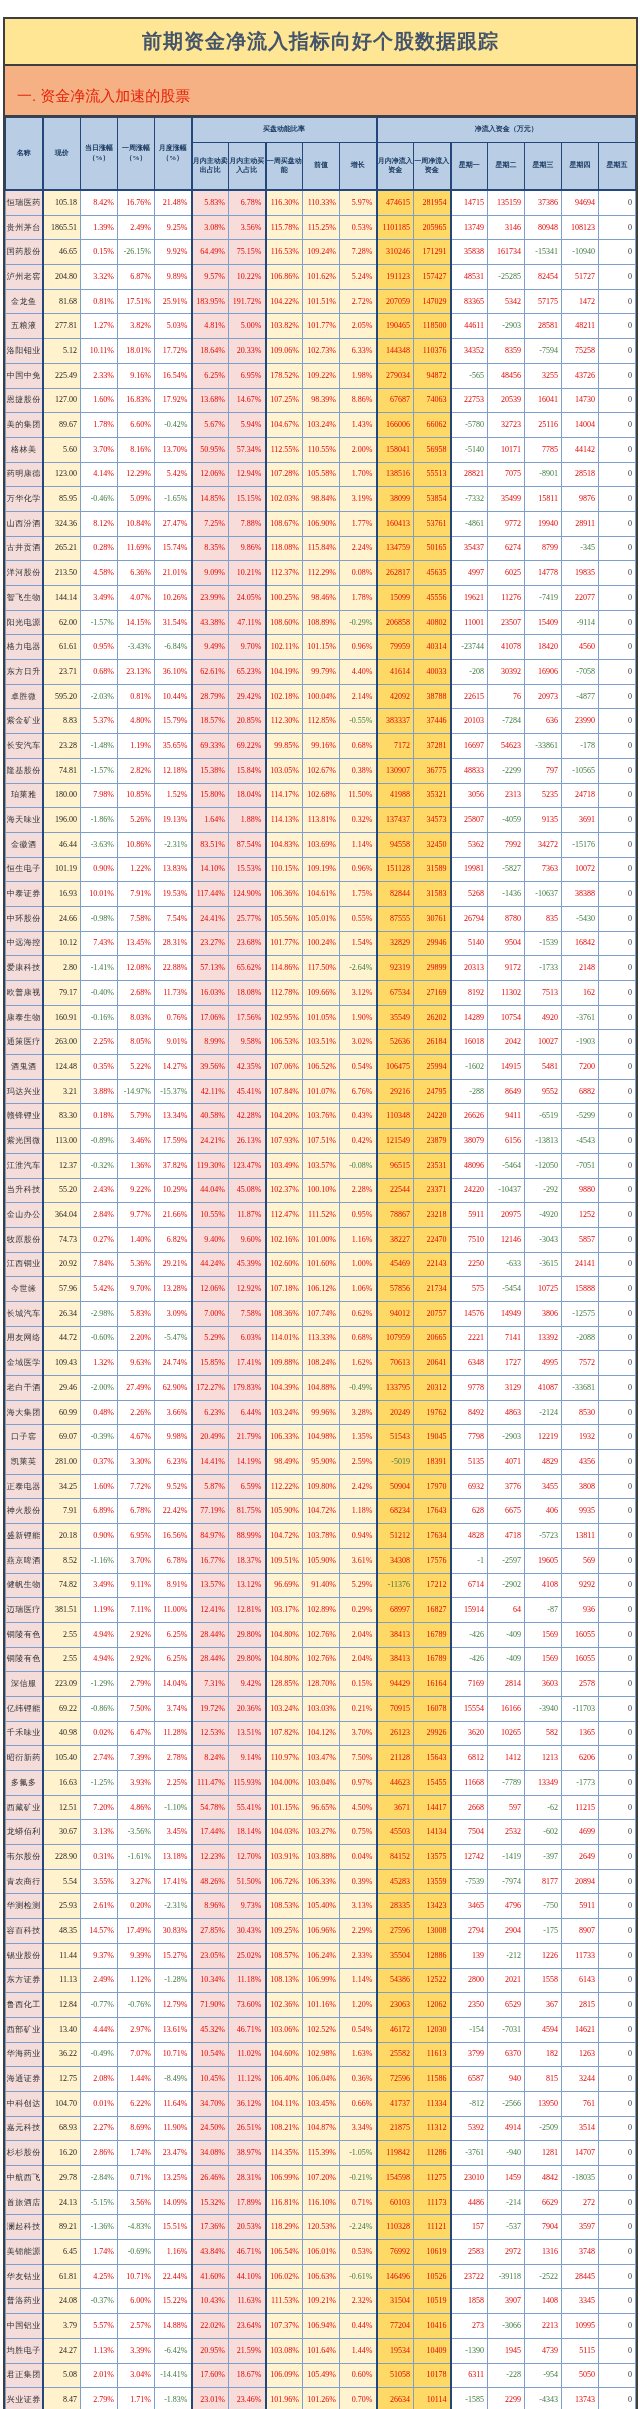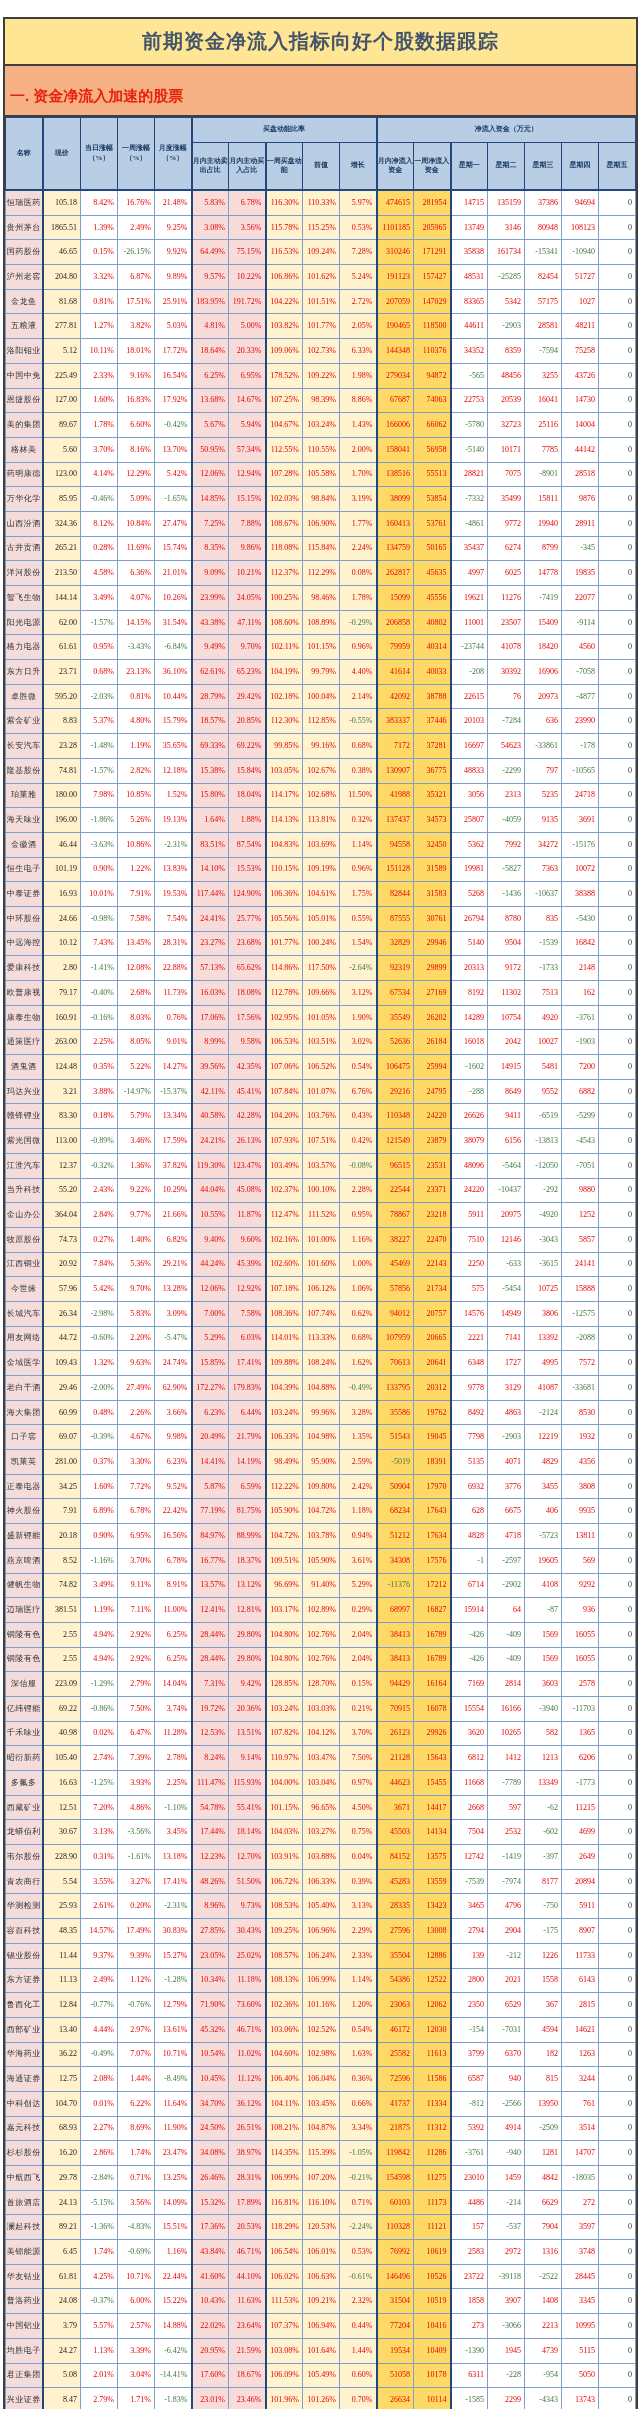--- a/index.html
+++ b/index.html
@@ -2,21 +2,21 @@
 <html style="--title-bg: #FFE694; --title-text: #44546A; --section-bg: #F5B183; --section-text: #E8210A; --header-bg: #B9CDE5; --header-text: #17375E; --name-bg: #F4DCDB; --price-bg: #FFF2CC; --ratio-bg: #F8DCD9; --momentum-bg: #FFF3D0; --inflow-bg: #FFD966; --pos: #E60000; --neg: #3C763D; --grid: #7E9ECC; --grid-dark: #24477B;"><head>
 <meta charset="utf-8">
 <style>
   html,body{margin:0;padding:0;background:#FFFFFF;}
   body{width:640px;font-family:"Liberation Sans", sans-serif;}
   .frame{margin:17px 2px 9px 3px;border:2px solid #3F3F3F;}
   .title-bar{background:var(--title-bg);color:var(--title-text);
     height:45px;line-height:45px;text-align:center;font-size:20px;font-weight:bold;
     border-bottom:2px solid #3F3F3F;letter-spacing:1px;}
   .section-bar{background:var(--section-bg);color:var(--section-text);
-    height:49px;line-height:60px;font-size:15px;font-weight:bold;padding-left:5px;
+    height:49px;line-height:60px;font-size:15px;font-weight:normal;padding-left:12px;
     border-bottom:2px solid #3F3F3F;}
   table{border-collapse:collapse;table-layout:fixed;width:100%;font-family:Liberation Serif, serif;}
   col.c-namecol{width:37px;} col.c-pricecol{width:38px;}
   th{background:var(--header-bg);color:var(--header-text);font-size:7px;font-weight:bold;
     border:1px solid var(--grid-dark);text-align:center;vertical-align:middle;
     word-break:break-all;line-height:1.35;padding:1px 0;}
   thead tr.tier1 th{height:22px;}
   thead tr.tier2 th{height:44px;}
   thead{border-bottom:2px solid var(--grid-dark);}
   td{font-size:8px;height:23.7px;border:1px solid var(--grid);padding:0 3px 0 0;
@@ -171,21 +171,21 @@
           <td class="c-ratio pos">183.95%</td>
           <td class="c-ratio pos sep-r">191.72%</td>
           <td class="c-mom pos">104.22%</td>
           <td class="c-mom pos">101.51%</td>
           <td class="c-mom pos sep-r">2.72%</td>
           <td class="c-inflow pos">207059</td>
           <td class="c-inflow pos sep-r">147029</td>
           <td class="c-day pos">83365</td>
           <td class="c-day pos">5342</td>
           <td class="c-day pos">57175</td>
-          <td class="c-day pos">1027</td>
+          <td class="c-day pos">1472</td>
           <td class="c-day zero">0</td>
         </tr>
         <tr>
           <td class="c-name sep-r">五粮液</td>
           <td class="c-price">277.81</td>
           <td class="c-pct pos">1.27%</td>
           <td class="c-pct pos">3.82%</td>
           <td class="c-pct pos sep-r">5.03%</td>
           <td class="c-ratio pos">4.81%</td>
           <td class="c-ratio pos sep-r">5.00%</td>
@@ -1021,21 +1021,21 @@
           <td class="c-name sep-r">海大集团</td>
           <td class="c-price">60.99</td>
           <td class="c-pct pos">0.48%</td>
           <td class="c-pct pos">2.26%</td>
           <td class="c-pct pos sep-r">3.66%</td>
           <td class="c-ratio pos">6.23%</td>
           <td class="c-ratio pos sep-r">6.44%</td>
           <td class="c-mom pos">103.24%</td>
           <td class="c-mom pos">99.96%</td>
           <td class="c-mom pos sep-r">3.28%</td>
-          <td class="c-inflow pos">35586</td>
+          <td class="c-inflow pos">20249</td>
           <td class="c-inflow pos sep-r">19762</td>
           <td class="c-day pos">8492</td>
           <td class="c-day pos">4863</td>
           <td class="c-day neg">-2124</td>
           <td class="c-day pos">8530</td>
           <td class="c-day zero">0</td>
         </tr>
         <tr>
           <td class="c-name sep-r">口子窖</td>
           <td class="c-price">69.07</td>

